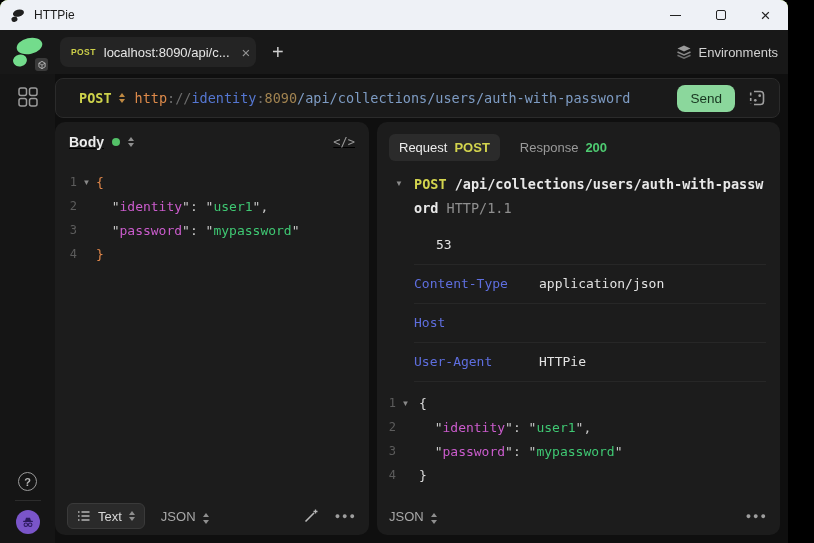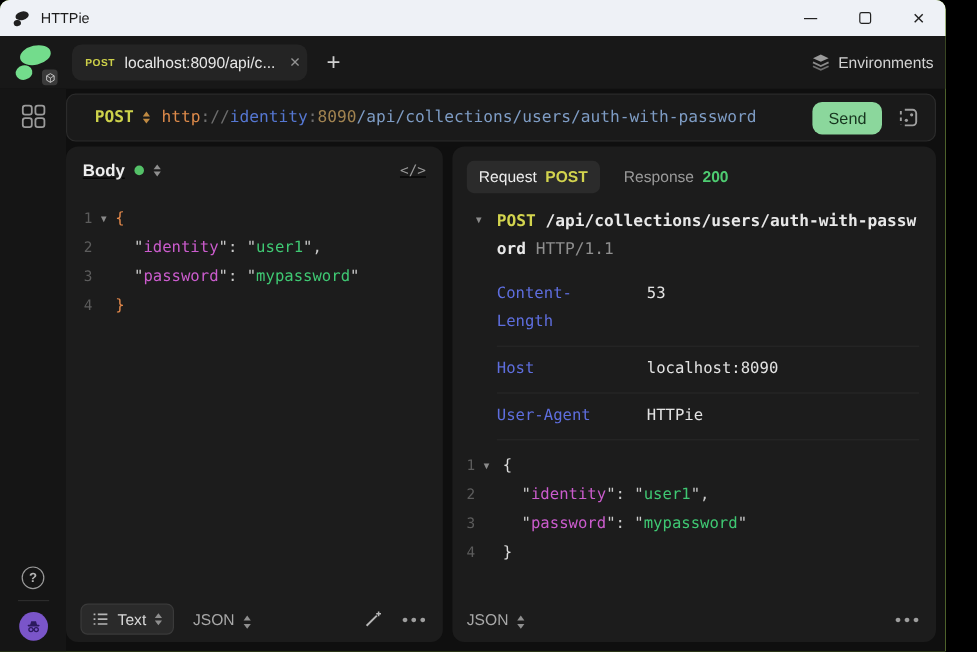--- a/index.html
+++ b/index.html
@@ -293,26 +293,28 @@
               </div>
             </div>
 
             <div class="reqline">
               <span class="reqfold">▼</span>
               <div class="reqtext"><span class="req-method">POST </span><span class="req-path">/api/collections/users/auth-with-password</span><span class="req-proto"> HTTP/1.1</span></div>
             </div>
 
             <div class="headerswrap">
                 <div class="hrow">
-                  <div class="hname">Content-Length</div>
                   <div class="hval">53</div>
+                </div>
+                <div class="hrow">
+                  <div class="hname">Content-Type</div>
+                  <div class="hval">application/json</div>
                 </div>
                 <div class="hrow">
                   <div class="hname">Host</div>
-                  <div class="hval">localhost:8090</div>
                 </div>
                 <div class="hrow">
                   <div class="hname">User-Agent</div>
                   <div class="hval">HTTPie</div>
                 </div>
               </div>
 
             <div class="viewer">
                 <div class="cl">
                   <span class="ln">1</span>

